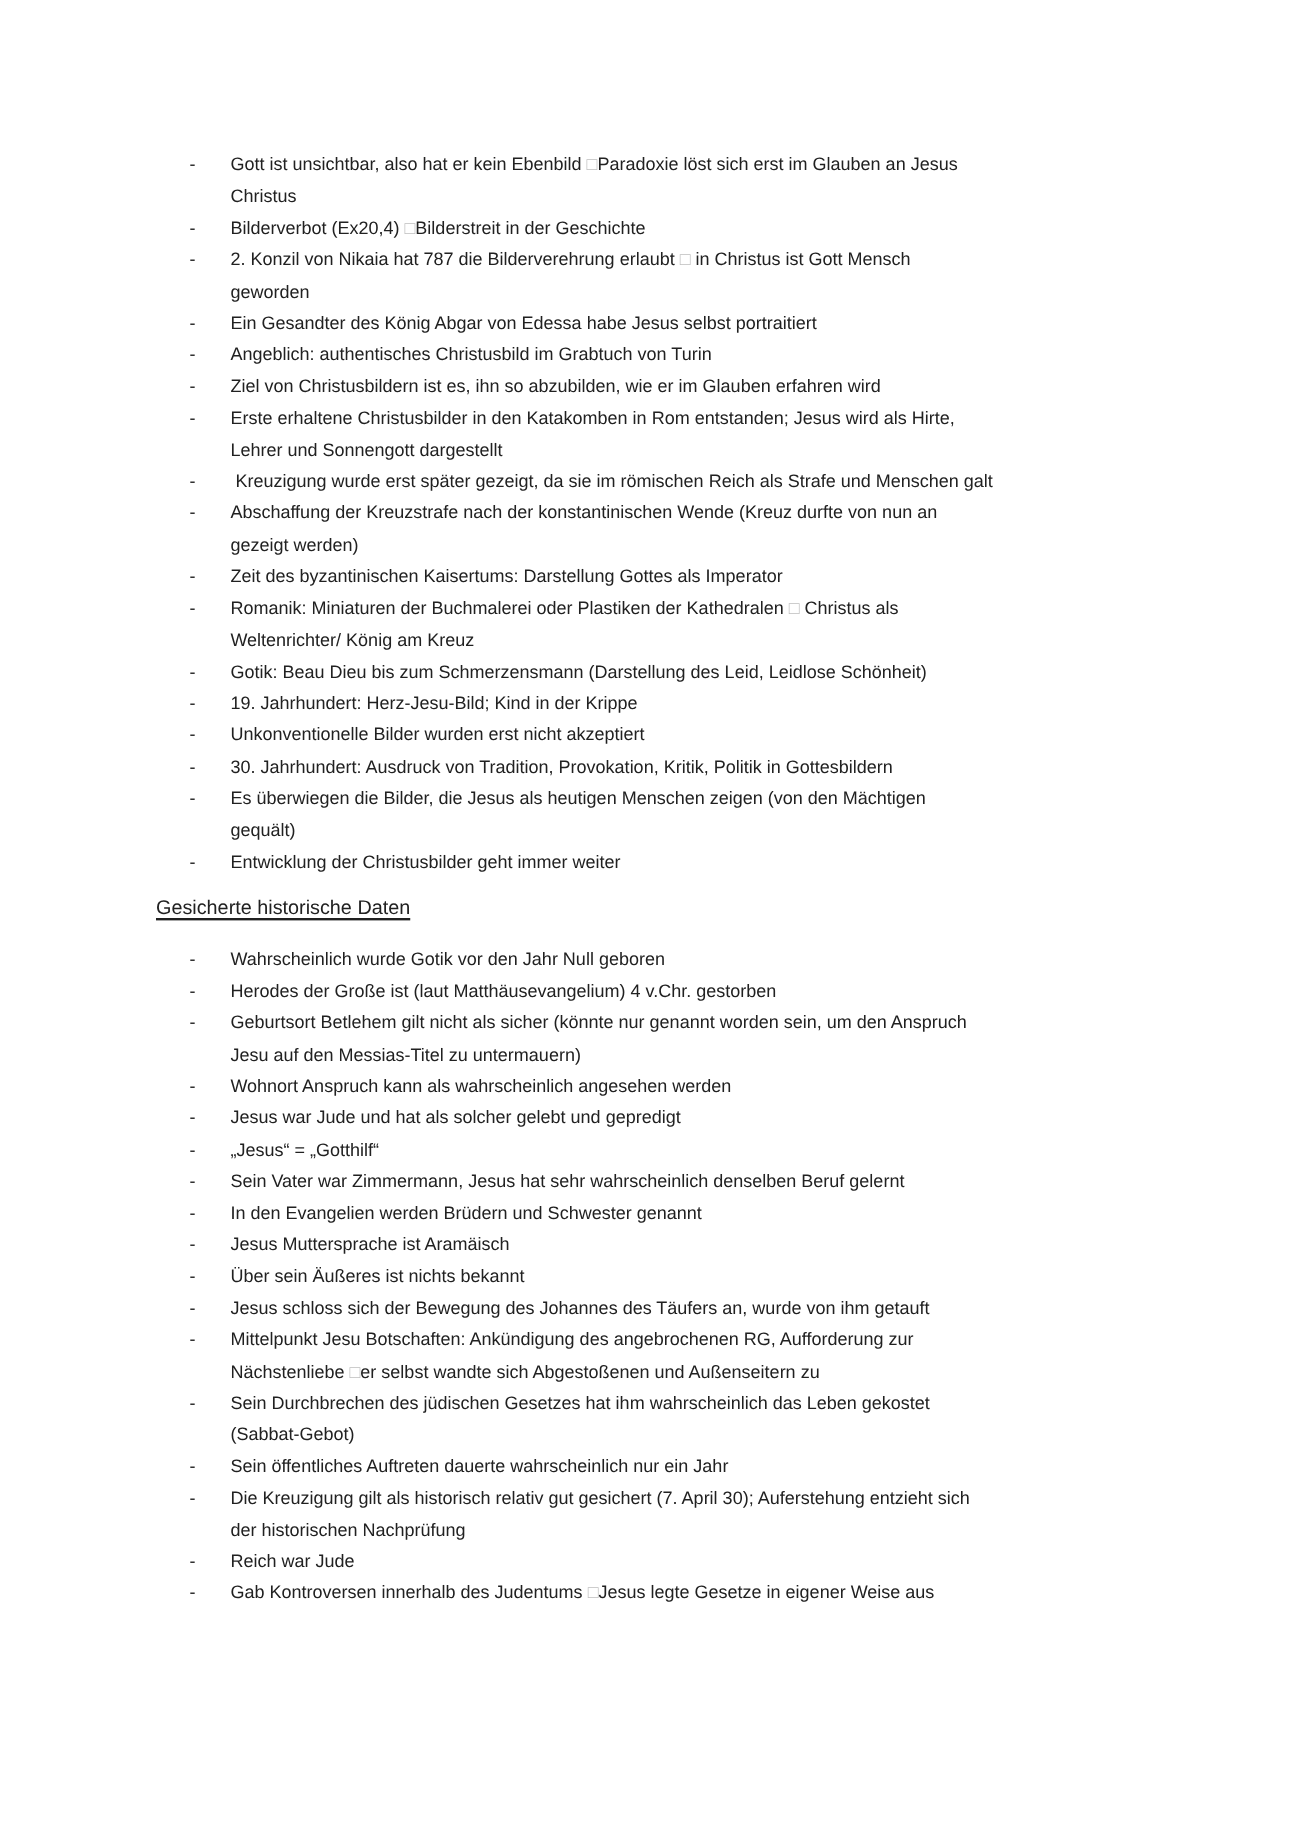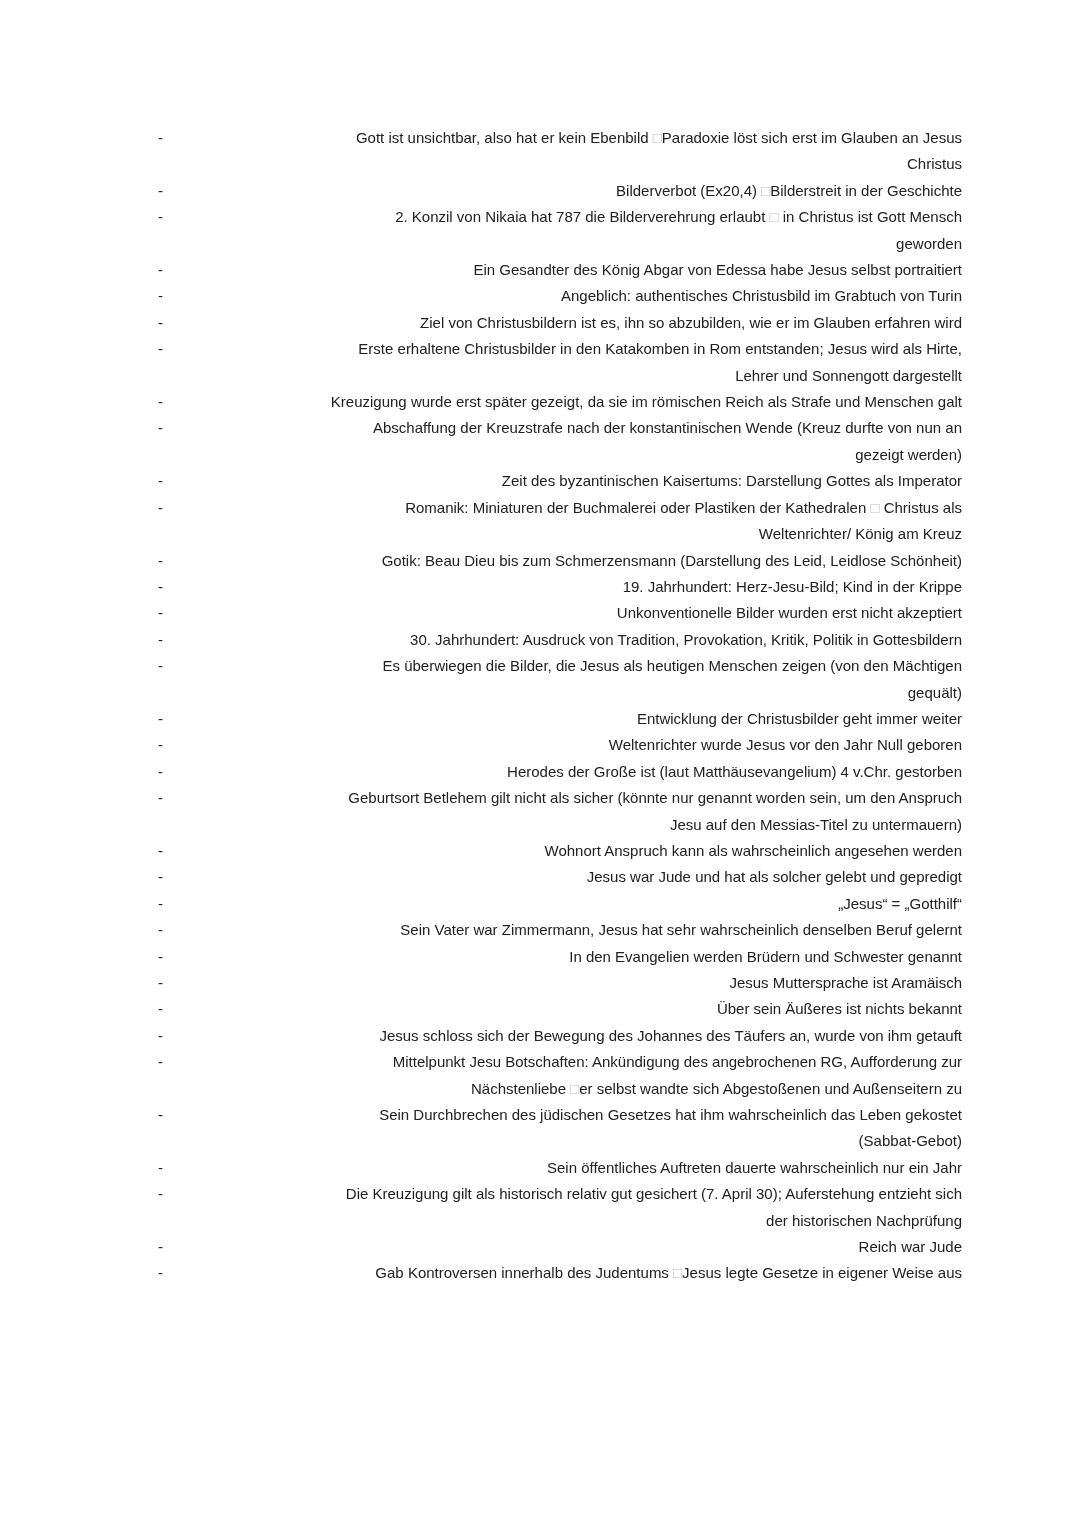--- a/index.html
+++ b/index.html
@@ -13,21 +13,21 @@
   }
   .content{
     position:absolute;
     left:130px;top:125px;width:832px;
     font-size:15px;
     line-height:26.4px;
   }
   .blist{list-style:none;margin:0;padding:0 0 0 28px;}
   .item{display:flex;align-items:flex-start;}
   .dash{flex:0 0 34px;}
-  .li-text{flex:1;white-space:pre-wrap;text-align:right;}
+  .li-text{flex:1;white-space:pre-wrap;}
   .heading{
     font-size:16.5px;
     font-weight:400;
     line-height:27px;
     margin:12px 0 16px 0;
     text-decoration:underline;
     text-underline-offset:3px;
     text-decoration-thickness:1.5px;
   }
   .tofu{color:#bfbfbf;}
@@ -108,25 +108,26 @@
           <span class="dash">-</span>
           <span class="li-text">Es überwiegen die Bilder, die Jesus als heutigen Menschen zeigen (von den Mächtigen
 gequält)</span>
         </li>
       <li class="item">
           <span class="dash">-</span>
           <span class="li-text">Entwicklung der Christusbilder geht immer weiter</span>
         </li>
     </ul>
 
+    <h2 class="heading">Gesicherte historische Daten</h2>
 
     <ul class="blist">
       <li class="item">
           <span class="dash">-</span>
-          <span class="li-text">Weltenrichter wurde Jesus vor den Jahr Null geboren</span>
+          <span class="li-text">Wahrscheinlich wurde Gotik vor den Jahr Null geboren</span>
         </li>
       <li class="item">
           <span class="dash">-</span>
           <span class="li-text">Herodes der Große ist (laut Matthäusevangelium) 4 v.Chr. gestorben</span>
         </li>
       <li class="item">
           <span class="dash">-</span>
           <span class="li-text">Geburtsort Betlehem gilt nicht als sicher (könnte nur genannt worden sein, um den Anspruch
 Jesu auf den Messias-Titel zu untermauern)</span>
         </li>

